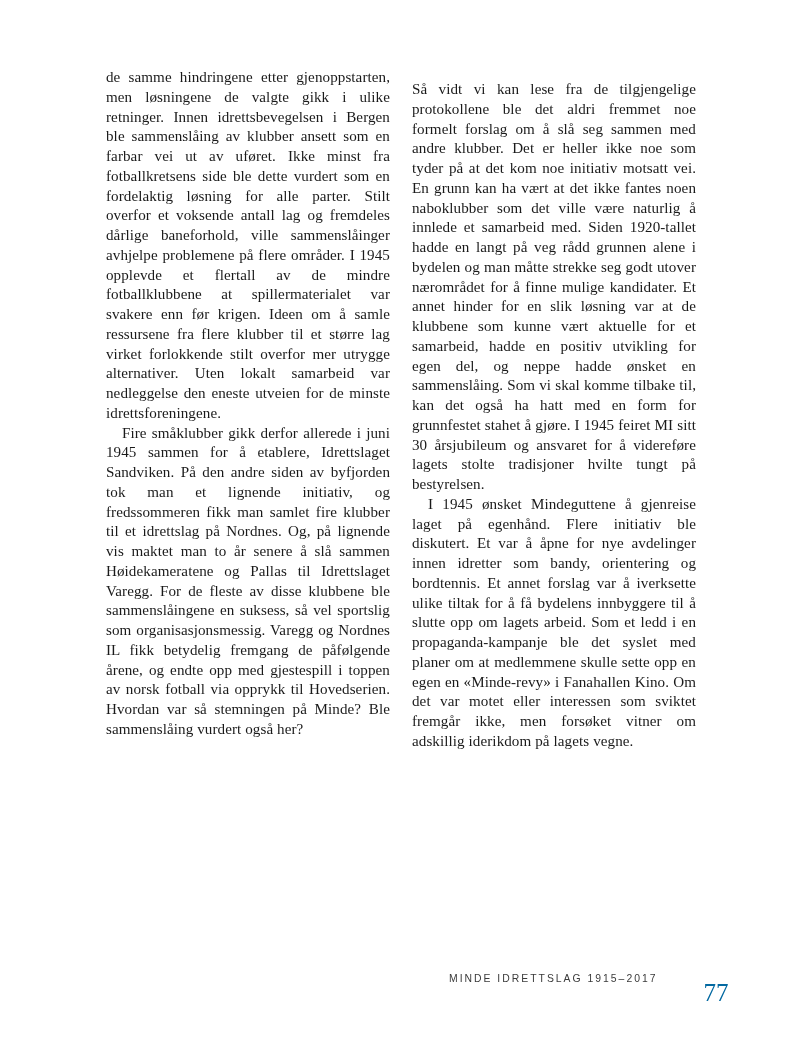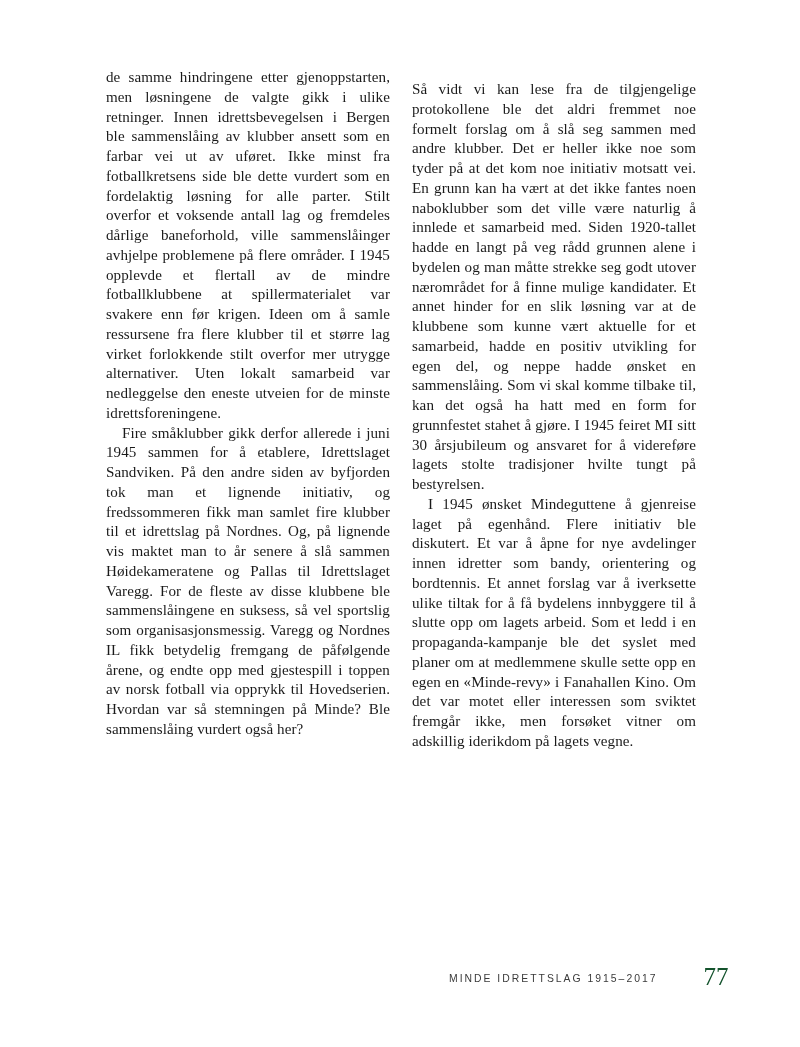--- a/index.html
+++ b/index.html
@@ -74,25 +74,25 @@
     letter-spacing: 2.0px;
     color: #3a3a3a;
     white-space: nowrap;
     line-height: 1;
   }
 
   .footer-pageno {
     font-family: "Liberation Serif", "DejaVu Serif", serif;
     font-size: 25px;
     font-weight: 400;
-    color: #14532d;
+    color: #0369a1;
     line-height: 1;
     margin-left: 46px;
     position: relative;
-    top: 3px;
+    top: 19px;
   }
 </style>
 </head>
 <body>
 
 <div id="page">
 
   <div class="col col-left">
     <p class="para">de samme hindringene etter gjenoppstarten, men løsningene de valgte gikk i ulike retninger. Innen idrettsbevegelsen i Bergen ble sammen­slåing av klubber ansett som en farbar vei ut av uføret. Ikke minst fra fotballkretsens side ble dette vurdert som en fordelaktig løsning for alle parter. Stilt overfor et voksende antall lag og fremdeles dårlige baneforhold, ville sammen­slåinger avhjelpe problemene på flere områder. I 1945 opplevde et flertall av de mindre fotball­klubbene at spillermaterialet var svakere enn før krigen. Ideen om å samle ressursene fra flere klubber til et større lag virket forlokkende stilt overfor mer utrygge alternativer. Uten lokalt samarbeid var nedleggelse den eneste utveien for de minste idrettsforeningene.</p>
     <p class="para">Fire småklubber gikk derfor allerede i juni 1945 sammen for å etablere, Idrettslaget Sand­viken. På den andre siden av byfjorden tok man et lignende initiativ, og fredssommeren fikk man samlet fire klubber til et idrettslag på Nordnes. Og, på lignende vis maktet man to år senere å slå sammen Høidekameratene og Pal­las til Idrettslaget Varegg. For de fleste av disse klubbene ble sammenslåingene en suksess, så vel sportslig som organisasjonsmessig. Varegg og Nordnes IL fikk betydelig fremgang de påføl­gende årene, og endte opp med gjestespill i top­pen av norsk fotball via opprykk til Hovedse­rien. Hvordan var så stemningen på Minde? Ble sammenslåing vurdert også her?</p>

